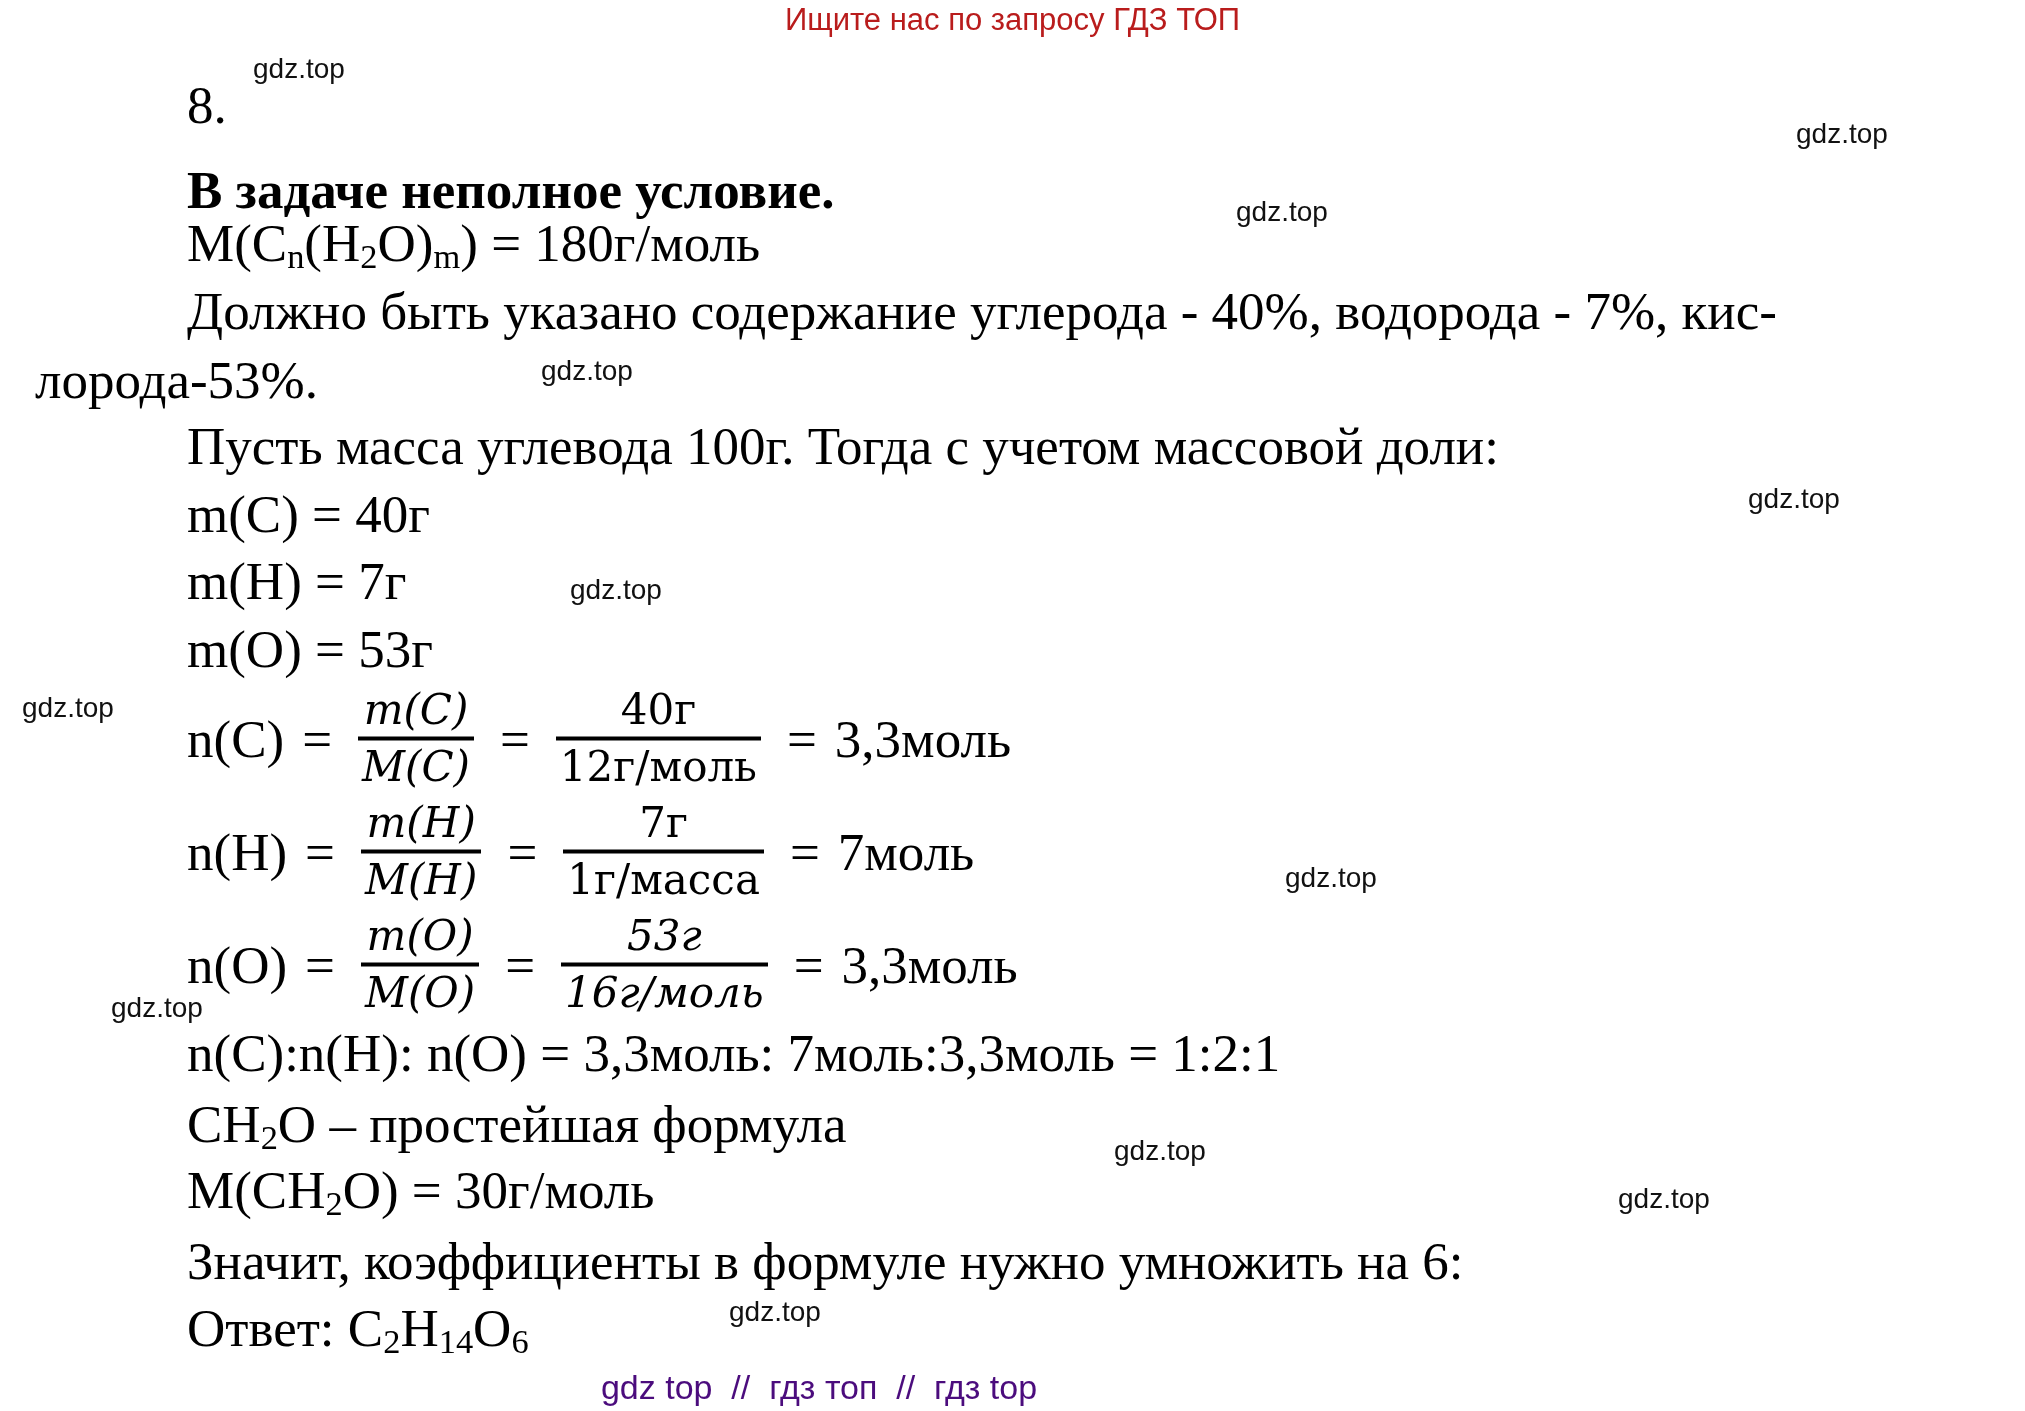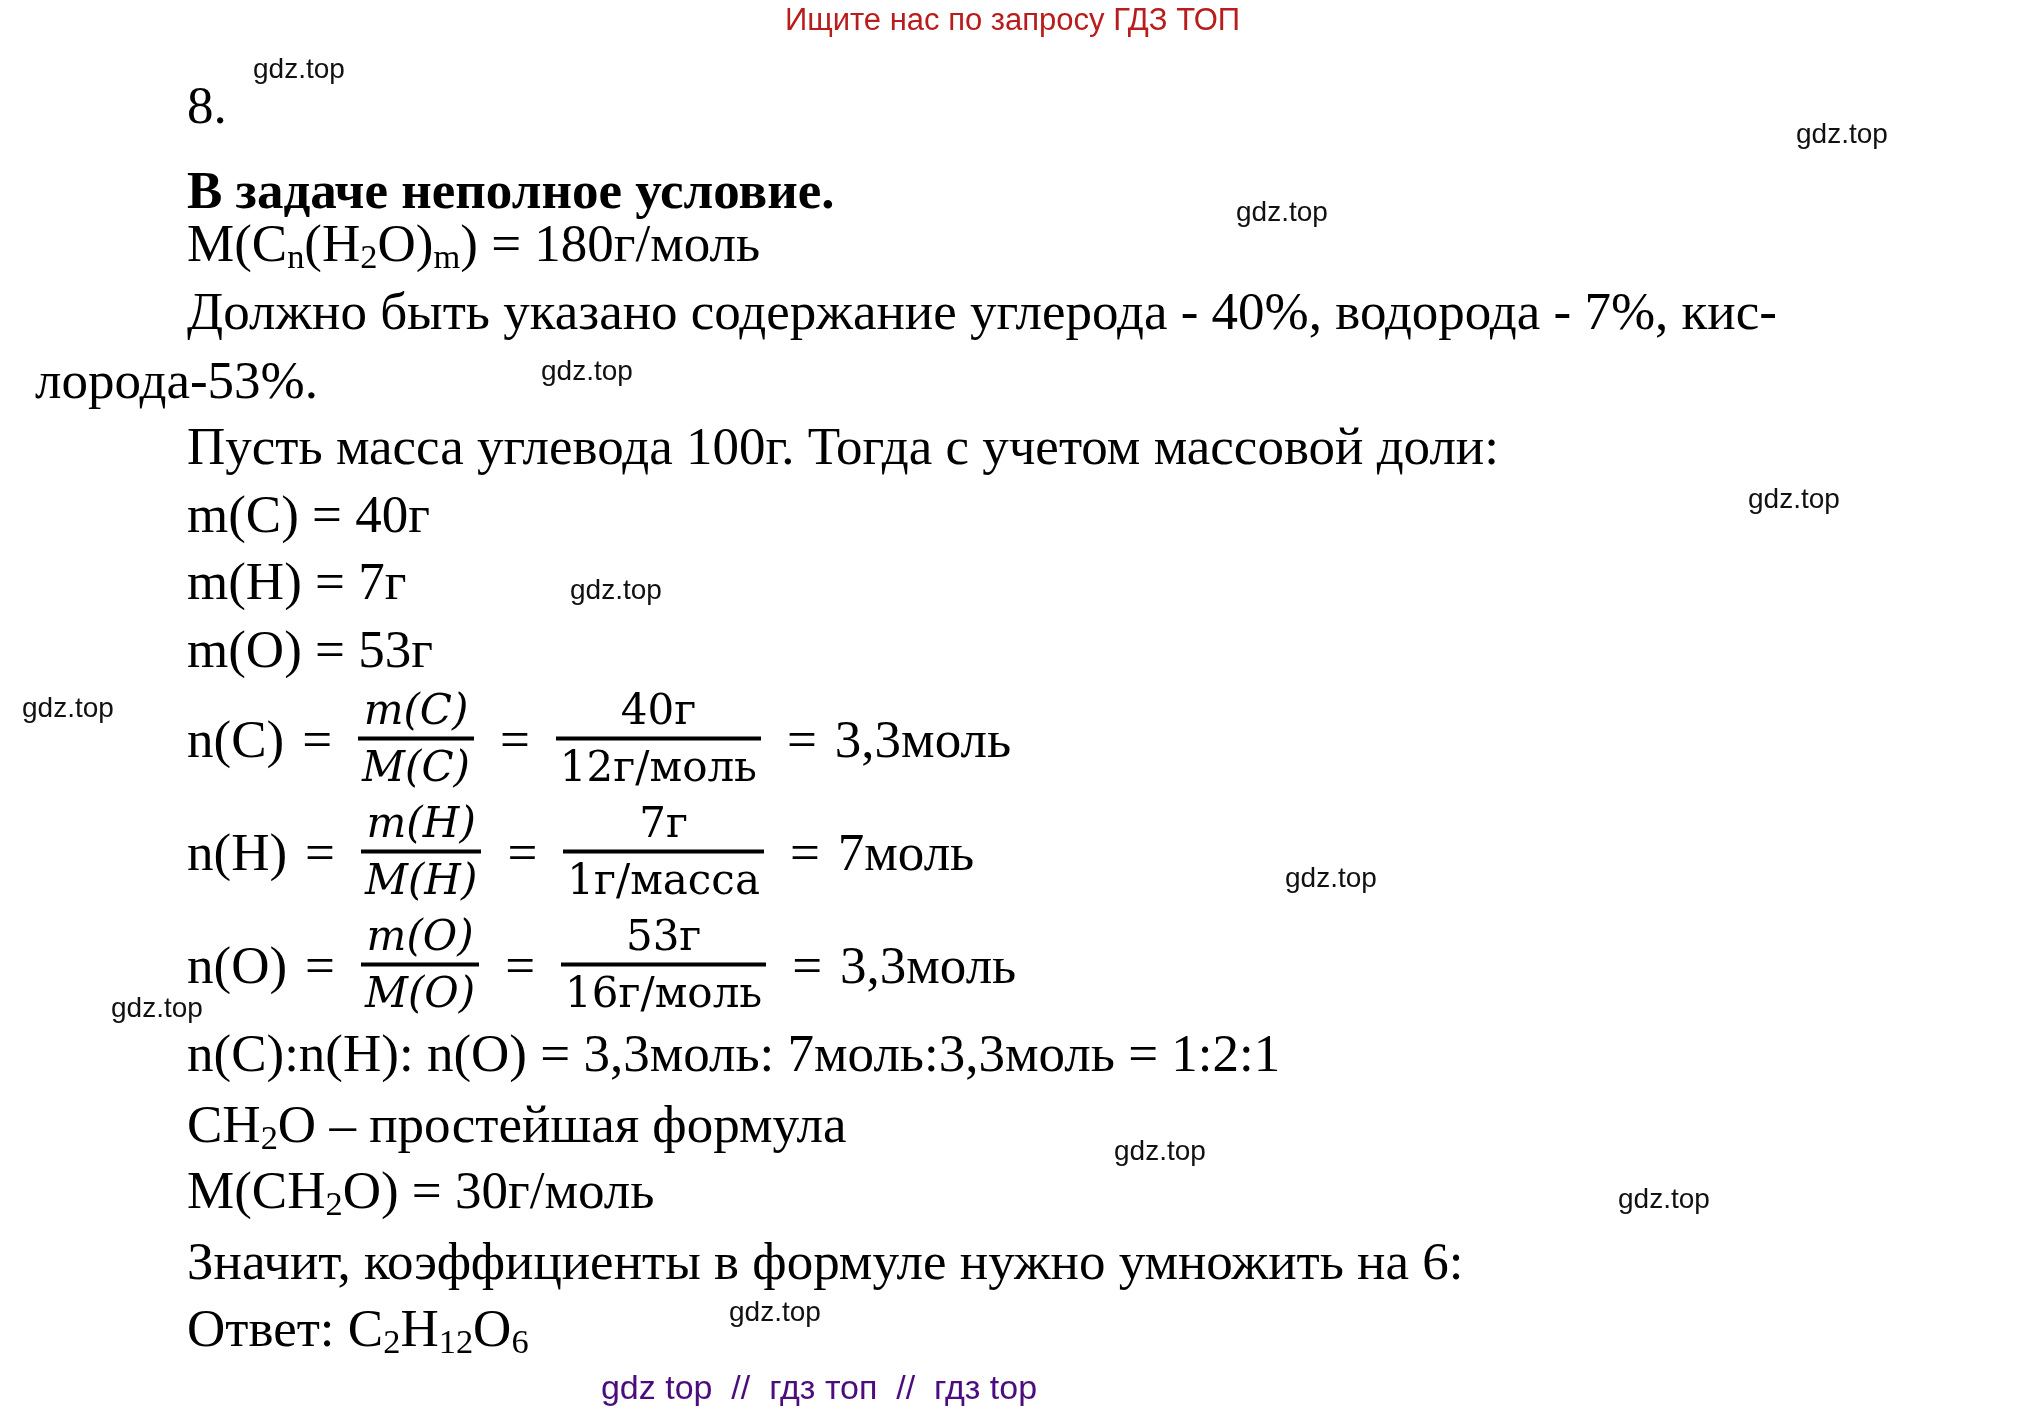--- a/index.html
+++ b/index.html
@@ -86,32 +86,32 @@
 </div>
 <div class="abs eq" style="left:187px;top:964px;">
   <span>n(O)</span>
     <span class="sym">=</span>
   <span class="frac">
       <span class="num it">m(O)</span>
       <span class="bar"></span>
       <span class="den it">M(O)</span>
     </span>
   <span class="sym">=</span>
-  <span class="frac" style="min-width:185px;">
+  <span class="frac" style="min-width:185px;font-style:italic;">
       <span class="num">53г</span>
       <span class="bar"></span>
       <span class="den">16г/моль</span>
     </span>
   <span class="sym">=</span>
     <span>3,3моль</span>
 </div>
 
 <div class="abs line" style="left:187px;top:1053px;">n(C):n(H): n(O) = 3,3моль: 7моль:3,3моль = 1:2:1</div>
 
 <div class="abs line" style="left:187px;top:1124px;"><span>CH</span><sub>2</sub><span>O – простейшая формула</span></div>
 
 <div class="abs line" style="left:187px;top:1190px;"><span>M(CH</span><sub>2</sub><span>O) = 30г/моль</span></div>
 
 <div class="abs line" style="left:187px;top:1261px;">Значит, коэффициенты в формуле нужно умножить на 6:</div>
 
-<div class="abs line" style="left:187px;top:1328px;"><span>Ответ: C</span><sub>2</sub><span>H</span><sub>12</sub><span>O</span><sub>6</sub></div>
+<div class="abs line" style="left:187px;top:1328px;"><span>Ответ: C</span><sub>2</sub><span>H</span><sub>14</sub><span>O</span><sub>6</sub></div>
 
 <div class="abs footer" style="white-space:pre;">gdz top  //  гдз топ  //  гдз top</div>
 
 </body></html>

